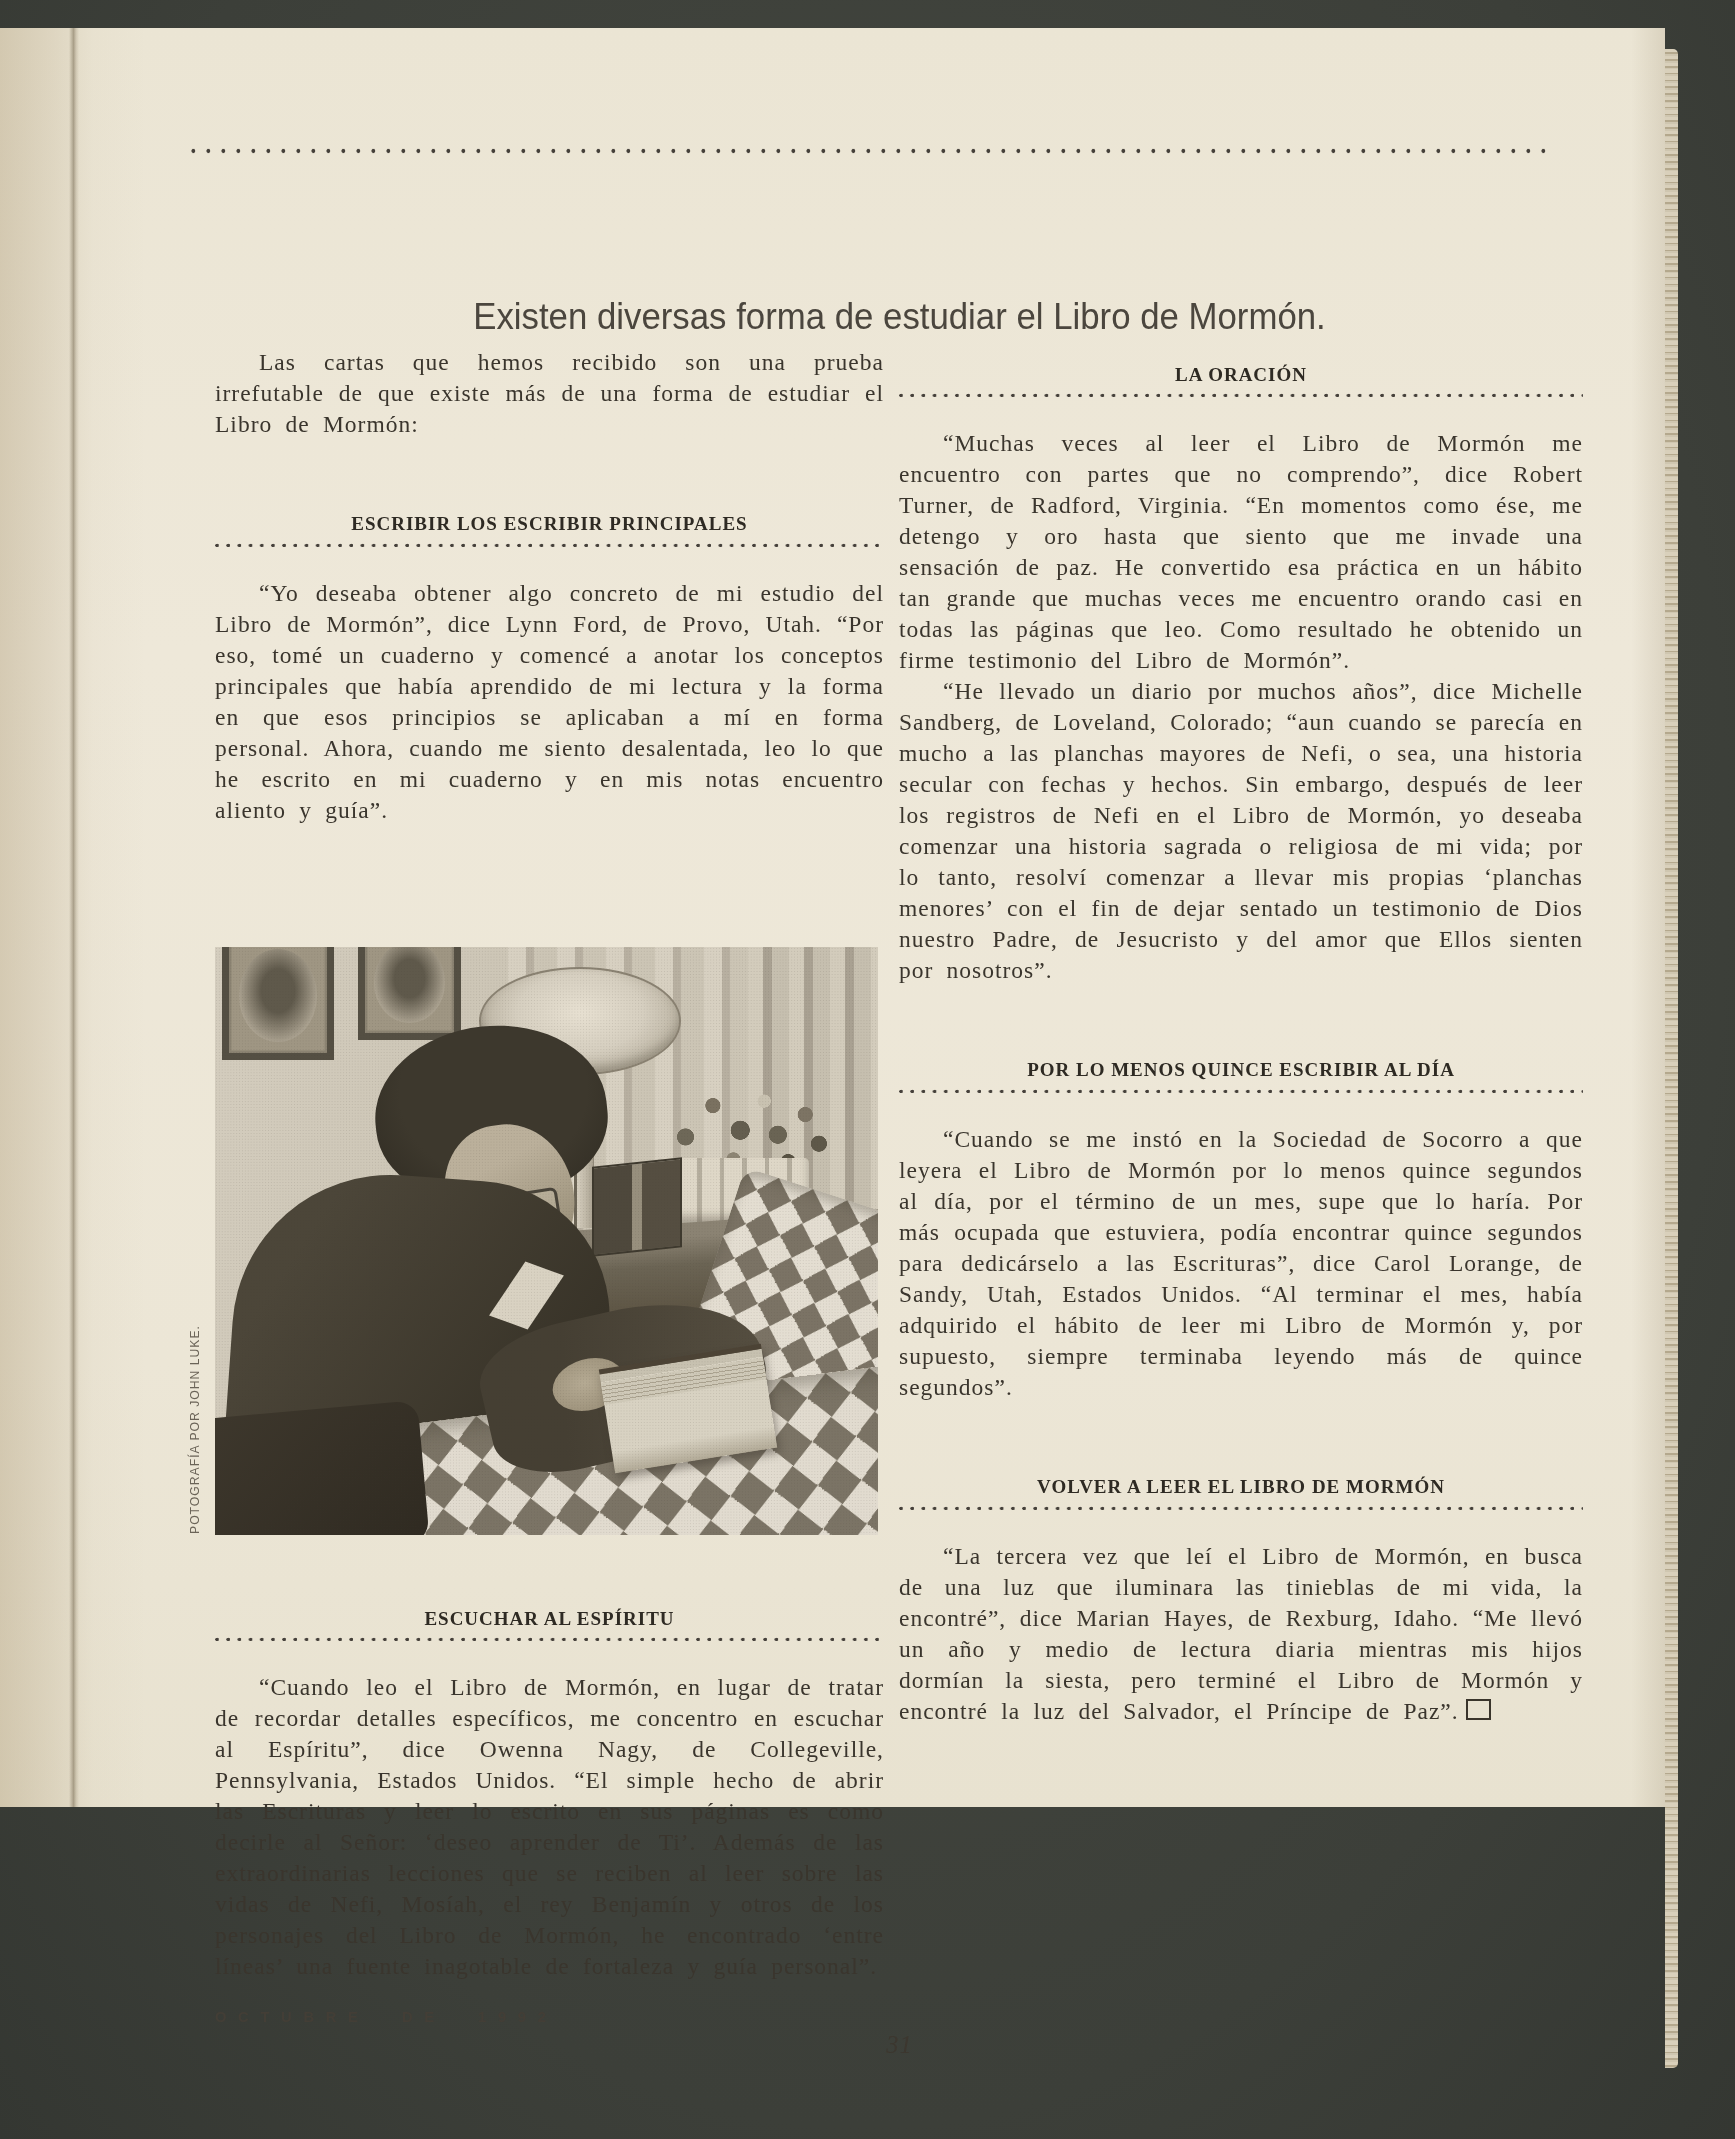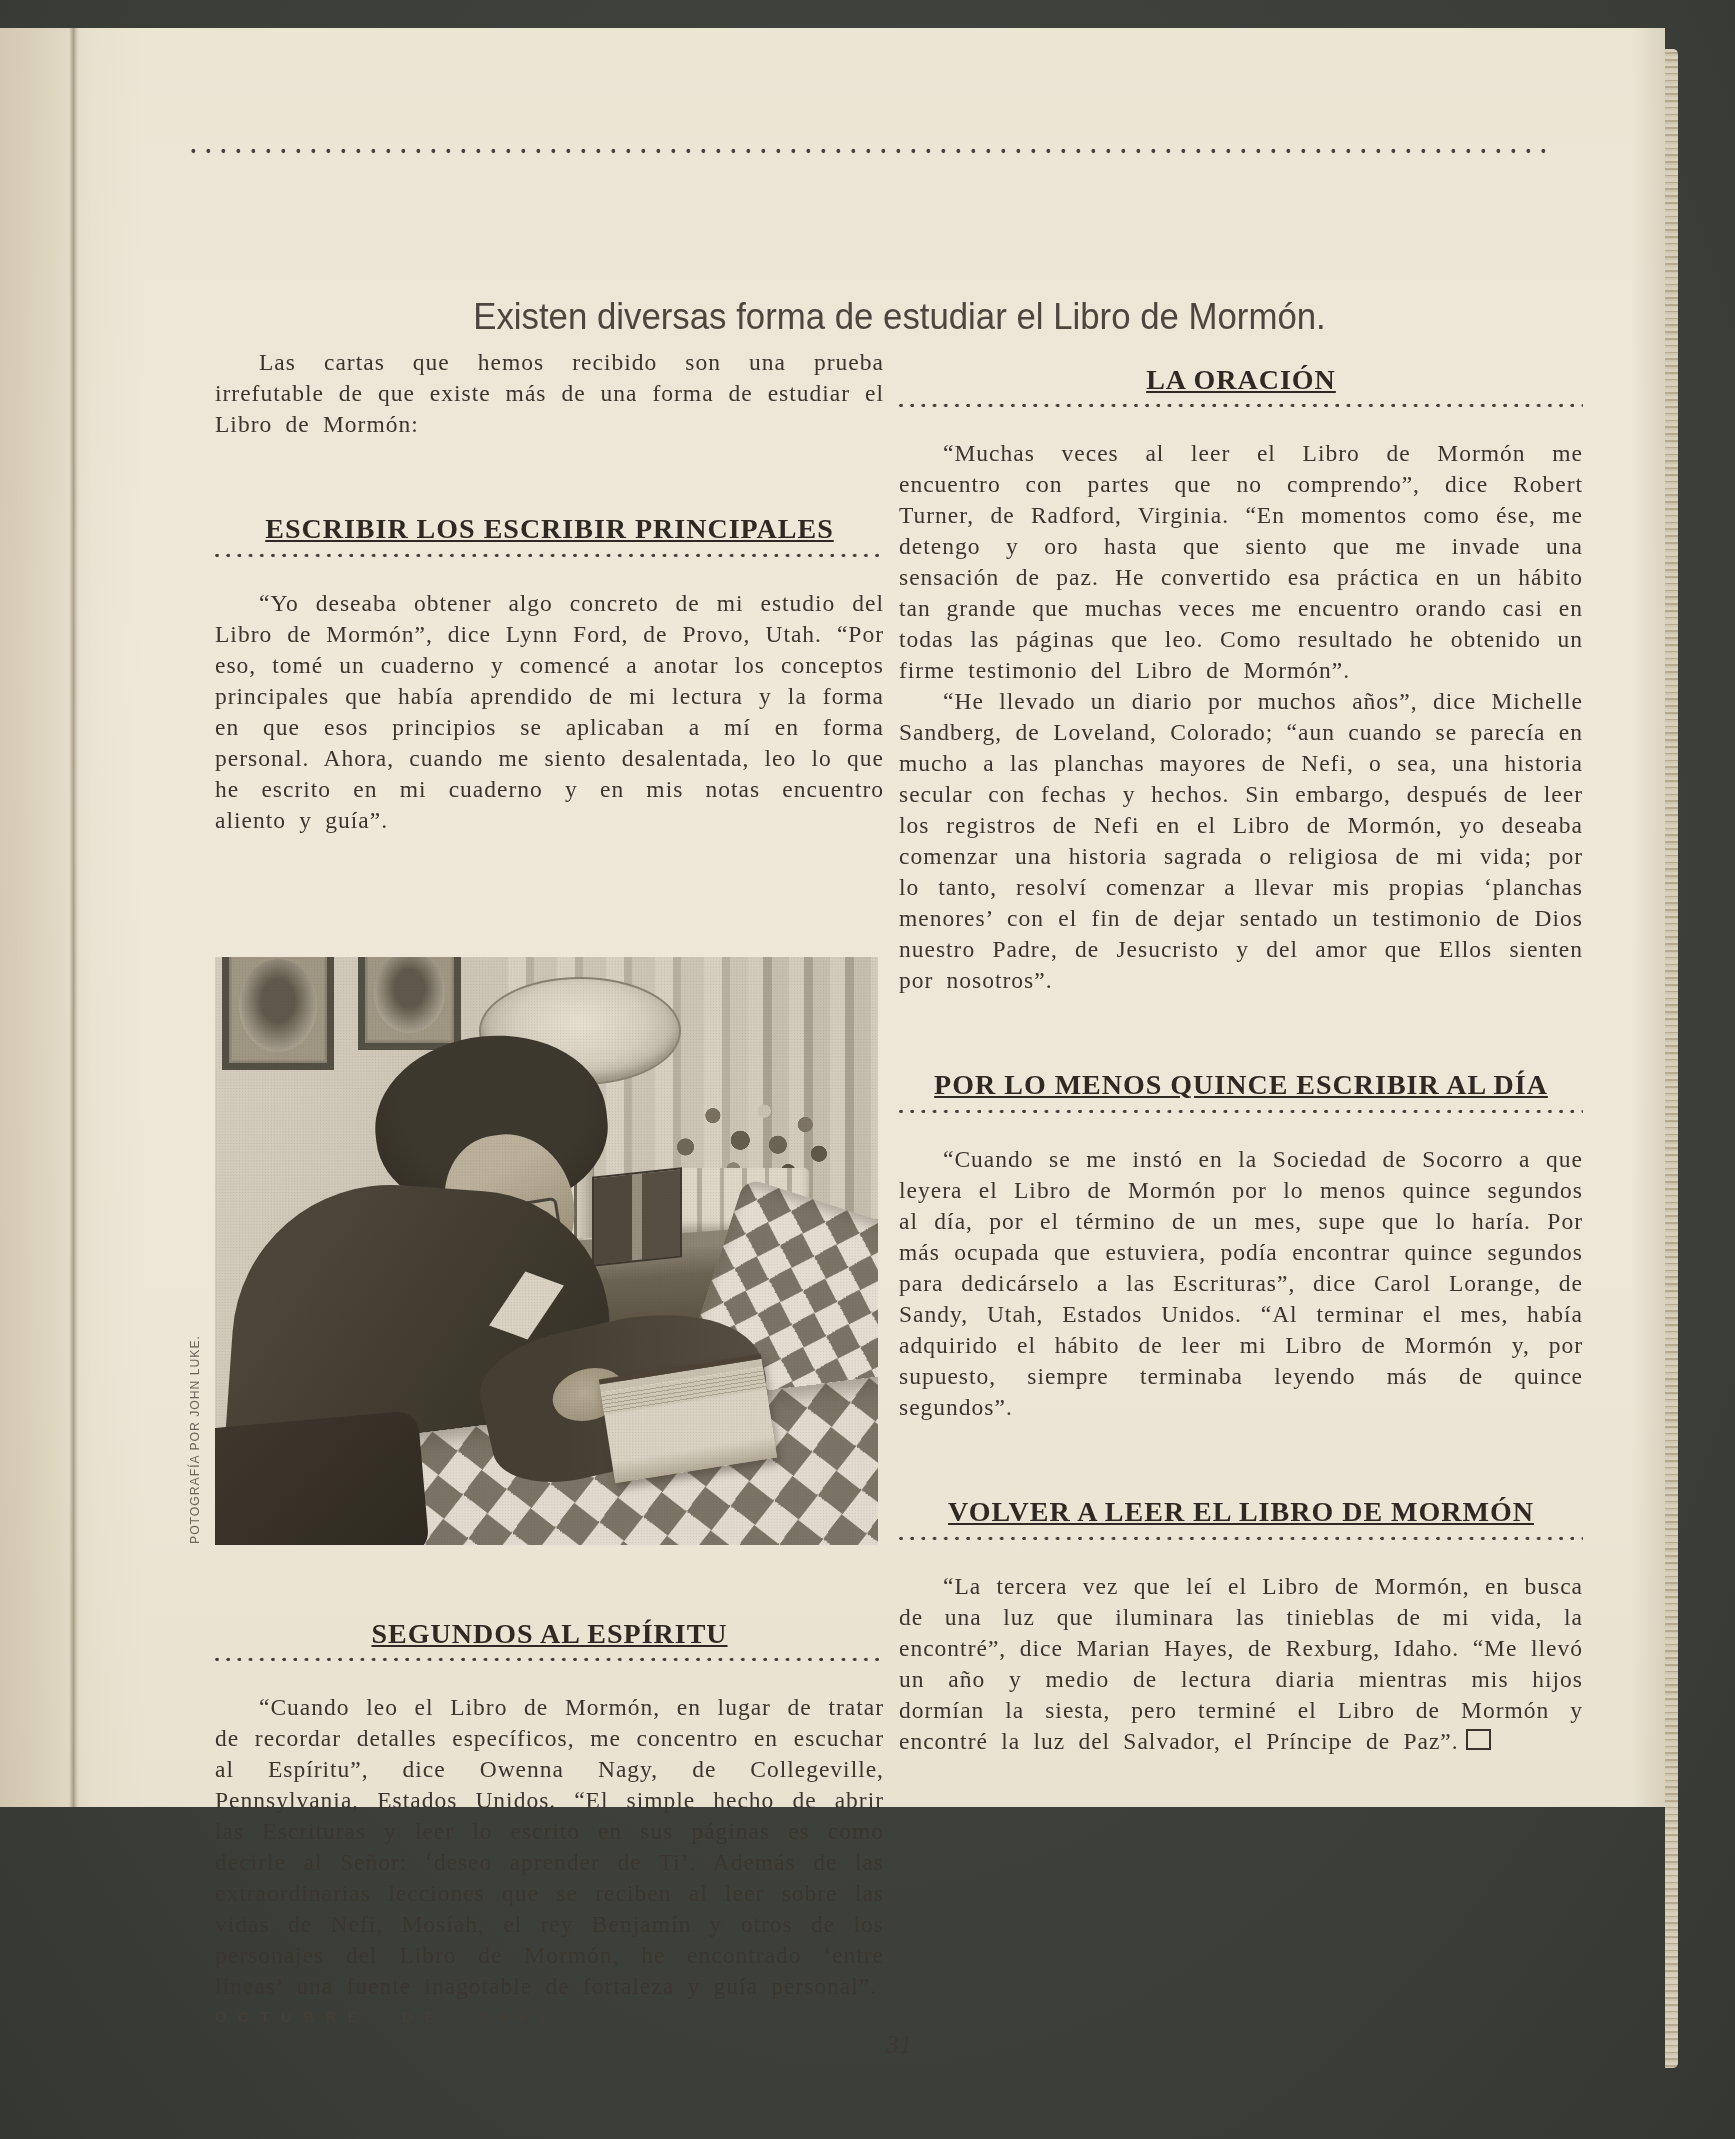--- a/index.html
+++ b/index.html
@@ -42,22 +42,22 @@
   .col-right{left:899px;width:684px;padding-top:16.6px;}
   .body-text{
     font-size:23.5px;line-height:31px;text-align:justify;
     letter-spacing:1px;word-spacing:6.4px;margin:0;
     text-indent:44px;color:#3a352d;
   }
   .sec-head{
     display:block;text-align:center;margin:73px 0 30px 0;
   }
   .sec-head .ht{
-    display:inline-block;font-weight:bold;font-size:28px;letter-spacing:1px;
-    color:#2e2a23;white-space:nowrap;text-decoration:underline;
+    display:inline-block;font-weight:bold;font-size:19px;letter-spacing:1px;
+    color:#2e2a23;white-space:nowrap;
   }
   .sec-head .dots{
     display:block;height:4.9px;margin-top:7.8px;
     background-image:radial-gradient(circle at 2px 2.4px, #45403a 1.5px, rgba(69,64,58,0) 2px);
     background-size:11.2px 4.9px;background-repeat:repeat-x;
   }
   .col .sec-head:first-child{margin-top:0;}
   .intro{}
   .endmark{
     display:inline-block;width:20.5px;height:16.6px;border:2.4px solid #3a352c;
@@ -260,21 +260,21 @@
         <div class="ph ph-sleeve"></div>
         <div class="ph ph-arm"></div>
         <div class="ph ph-hand"></div>
         <div class="ph ph-book">
             <div class="pages"></div>
           </div>
       </div>
     </figure>
 
     <div class="sec-head">
-      <span class="ht">SEGUNDOS AL ESPÍRITU</span>
+      <span class="ht">ESCUCHAR AL ESPÍRITU</span>
       <span class="dots"></span>
     </div>
     <p class="body-text">“Cuando leo el Libro de Mormón, en lugar de tratar de recordar detalles específicos, me concentro en escuchar al Espíritu”, dice Owenna Nagy, de Collegeville, Pennsylvania, Estados Unidos. “El simple hecho de abrir las Escrituras y leer lo escrito en sus páginas es como decirle al Señor: ‘deseo aprender de Ti’. Además de las extraordinarias lecciones que se reciben al leer sobre las vidas de Nefi, Mosíah, el rey Benjamín y otros de los personajes del Libro de Mormón, he encontrado ‘entre líneas’ una fuente inagotable de fortaleza y guía personal”.</p>
   </div>
 
   <div class="col col-right">
     <div class="sec-head">
       <span class="ht">LA ORACIÓN</span>
       <span class="dots"></span>
     </div>

